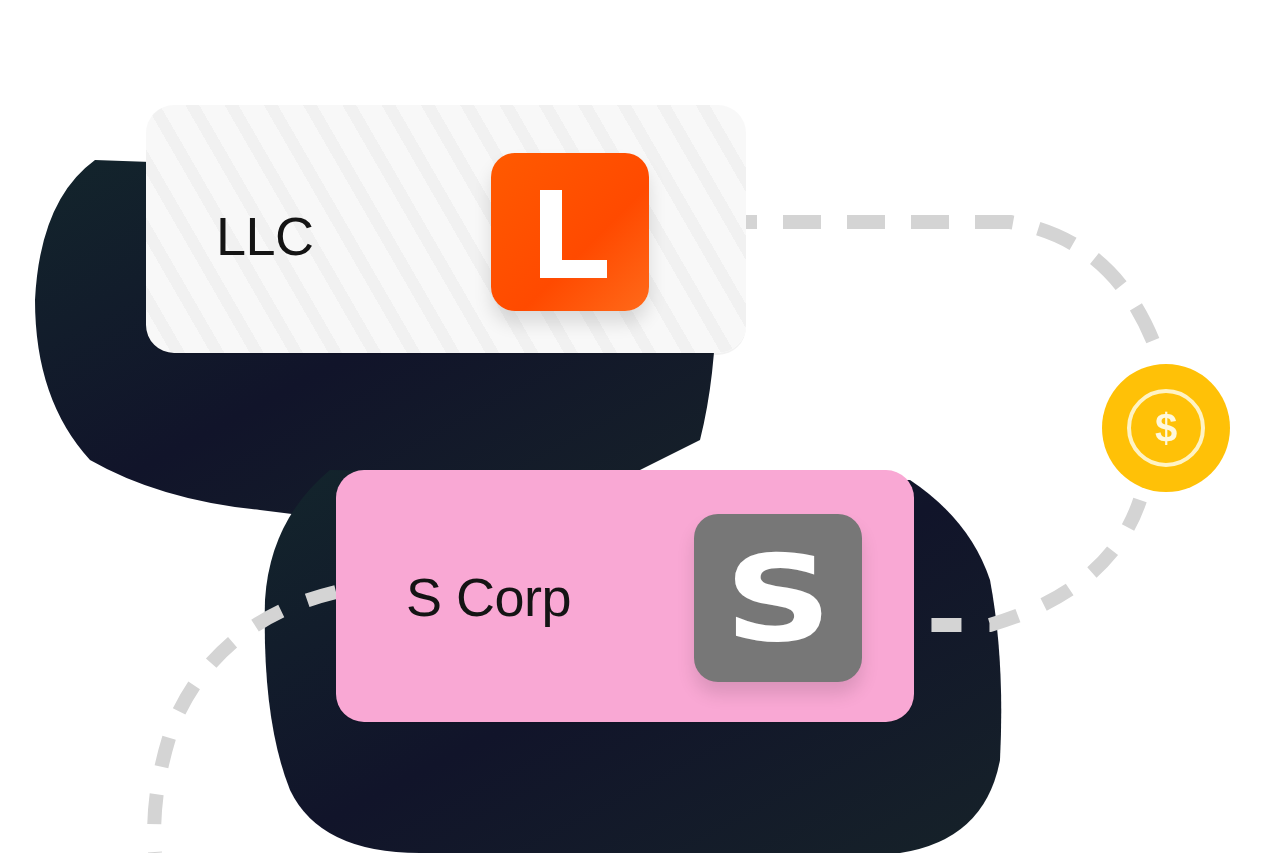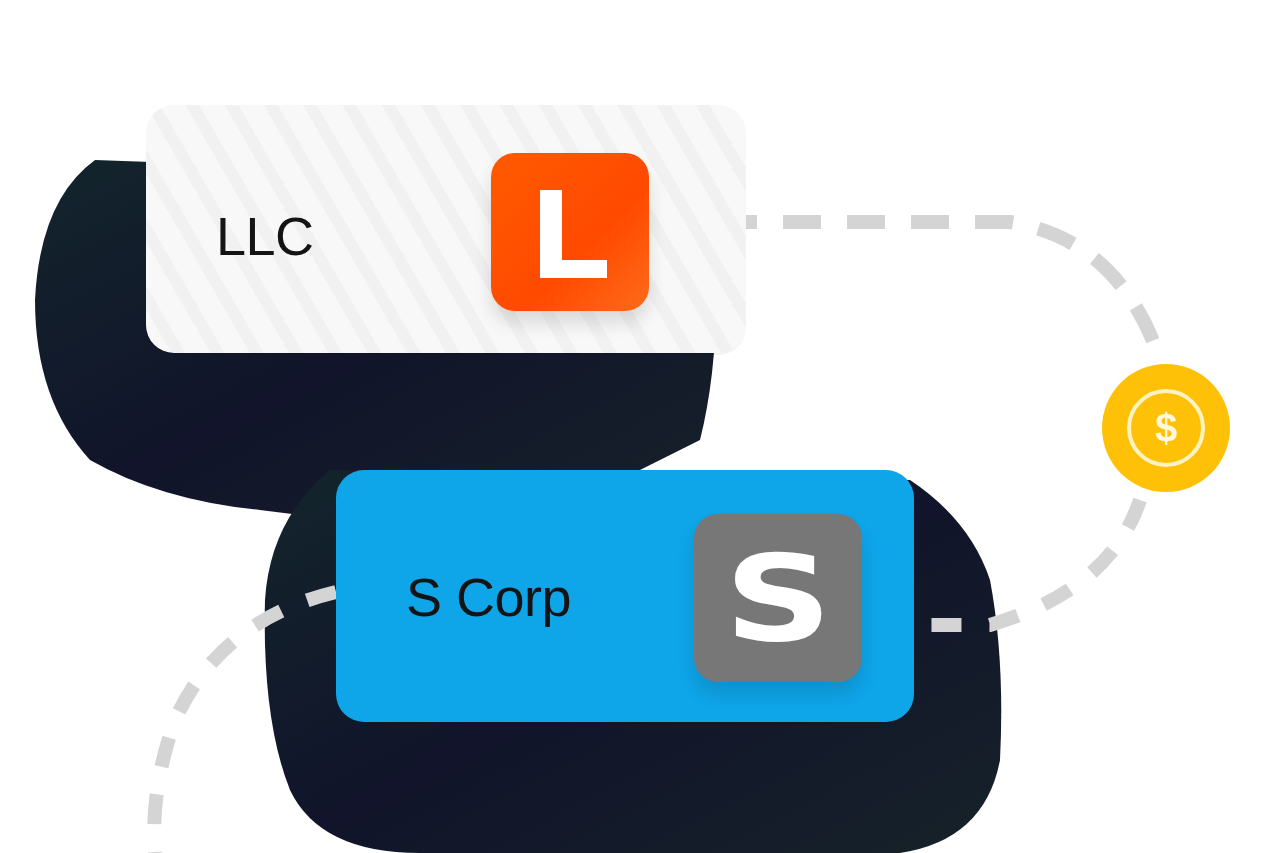--- a/index.html
+++ b/index.html
@@ -17,21 +17,21 @@
       box-sizing: border-box;
       box-shadow: 0 2px 0 rgba(0,0,0,0.05);
     }
     .card.llc {
       left: 102px; top: 105px; width: 600px; height: 248px;
       background: repeating-linear-gradient(60deg, #f8f8f8 0px, #f8f8f8 22px, #f1f1f1 22px, #f1f1f1 34px);
       margin-left: 44px;
     }
     .card.scorp {
       left: 336px; top: 470px; width: 578px; height: 252px;
-      background: #0ea5e9;
+      background: #f9a8d4;
     }
     .card-label {
       position: absolute;
       color: #141414;
       font-size: 54px;
       letter-spacing: -0.5px;
       white-space: nowrap;
     }
     .llc .card-label { left: 70px; top: 100px; }
     .scorp .card-label { left: 70px; top: 96px; }

